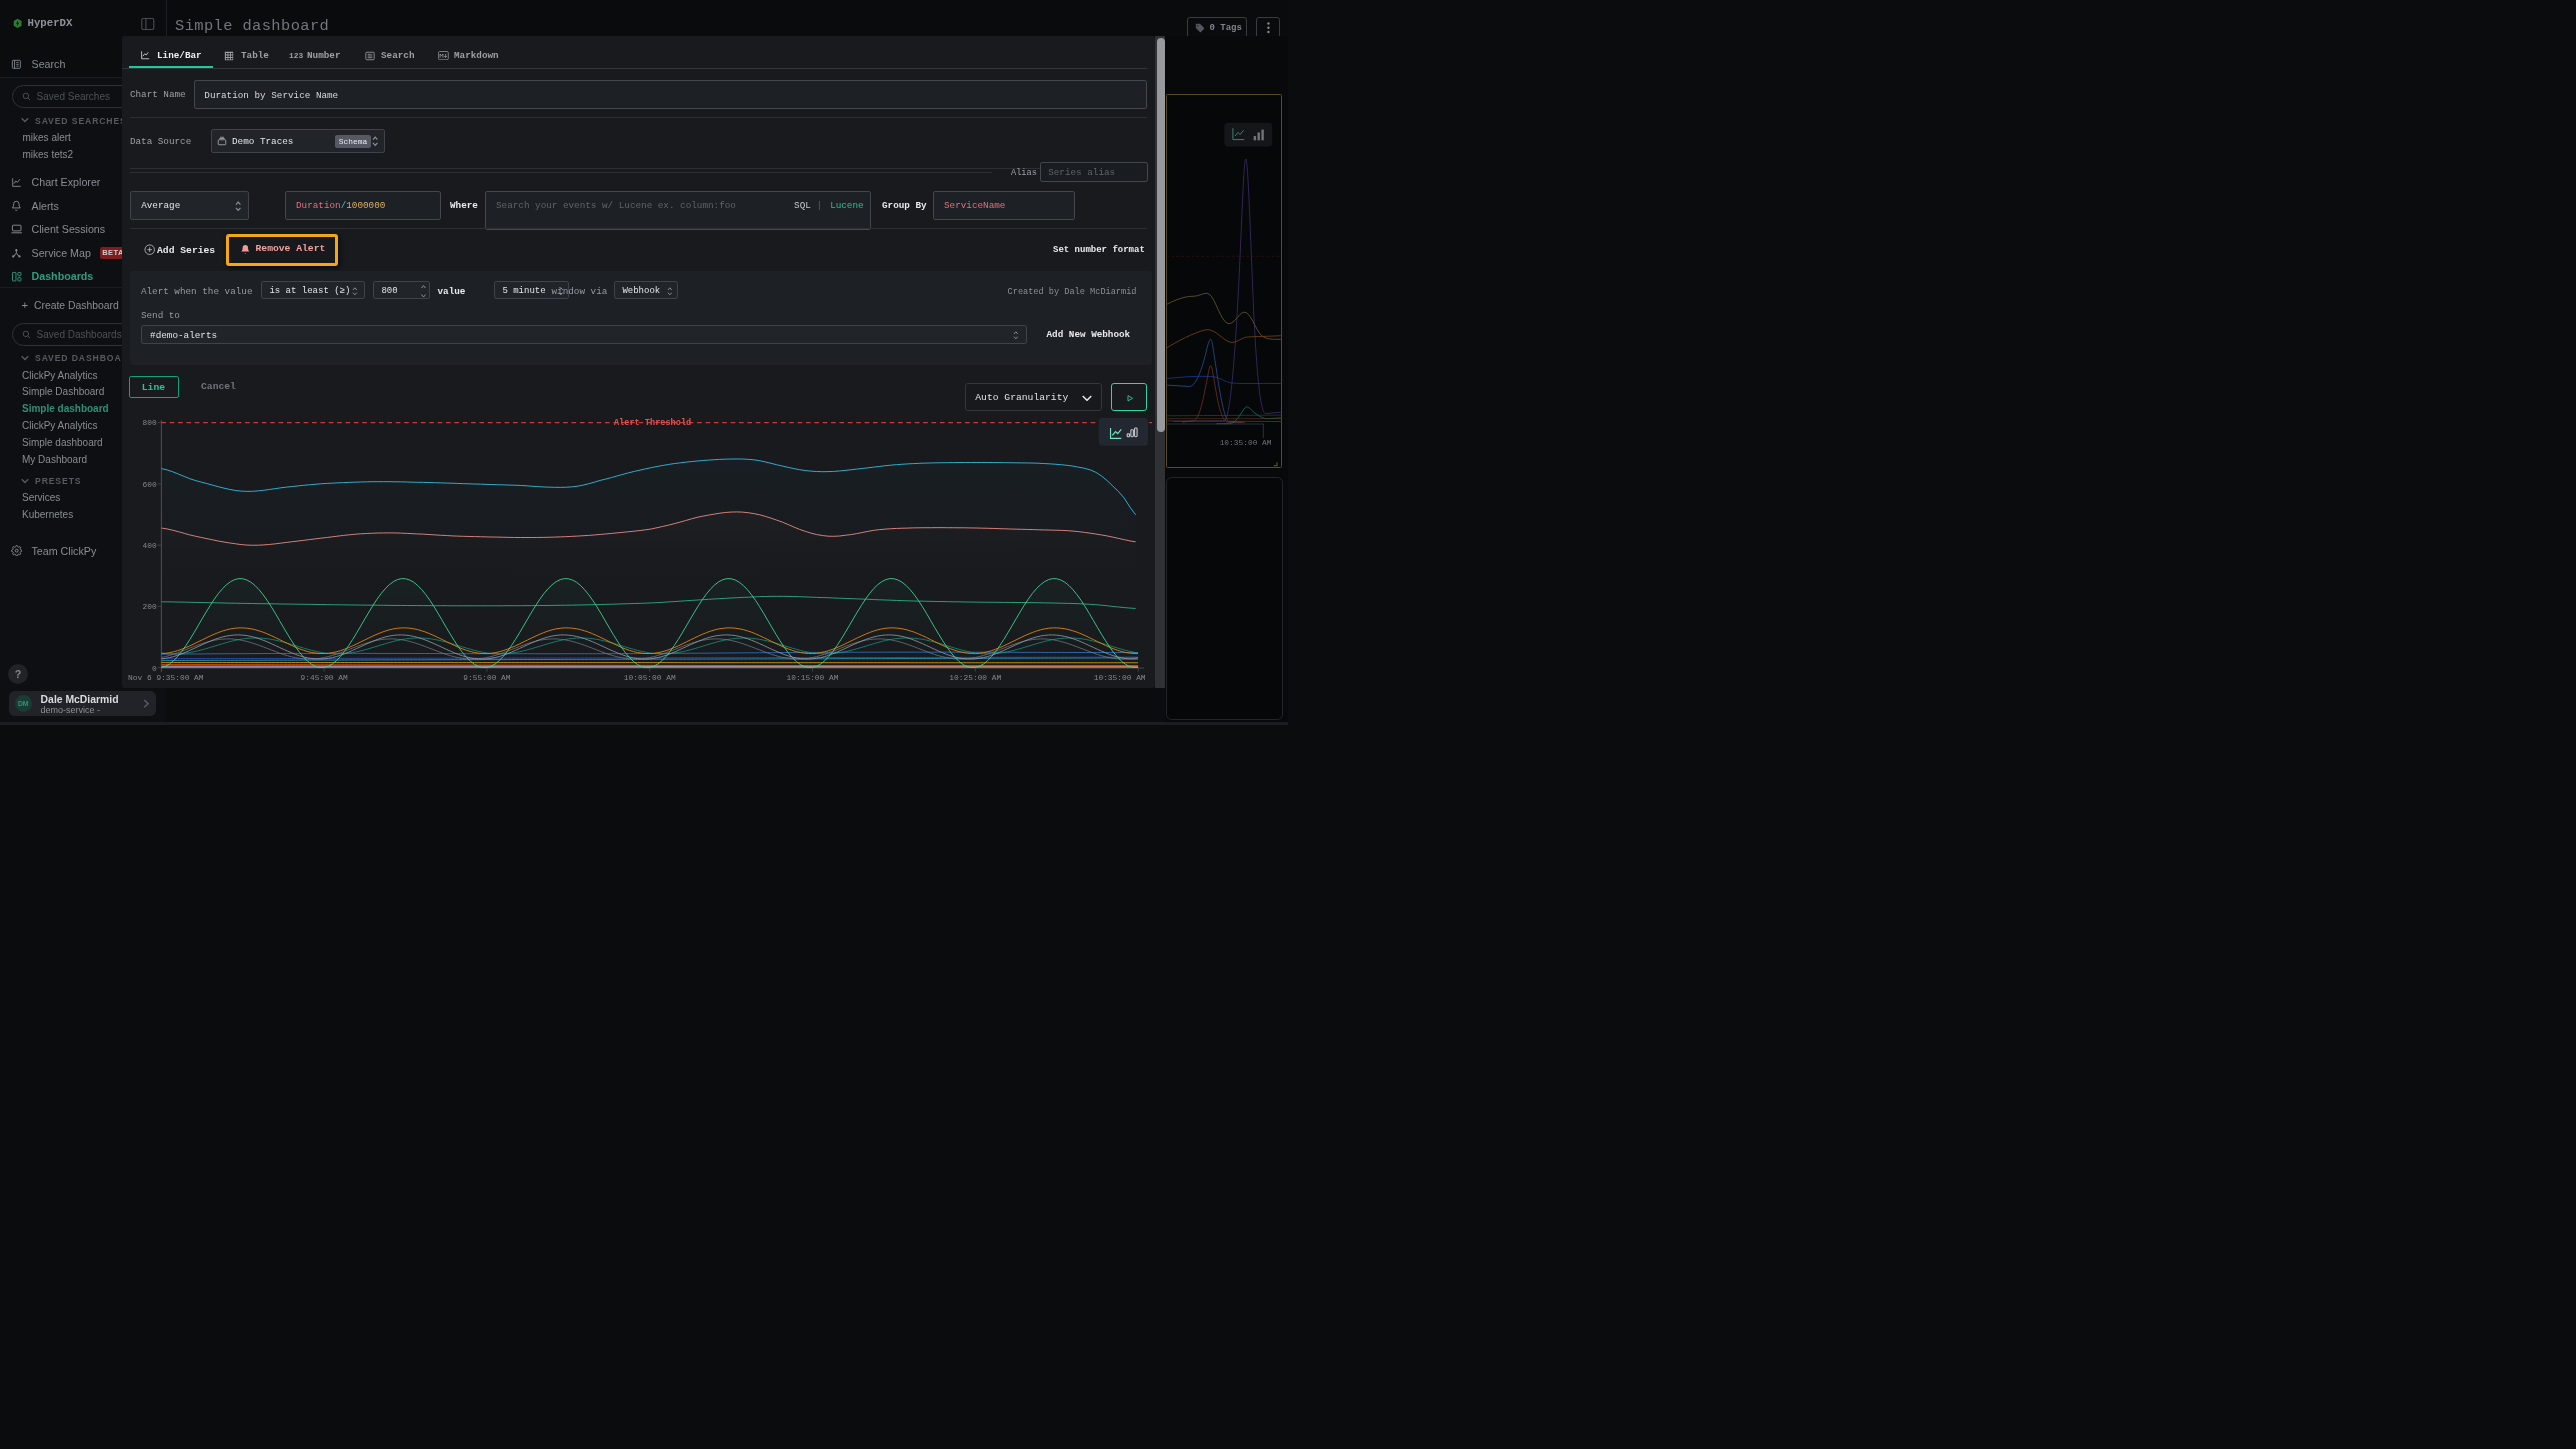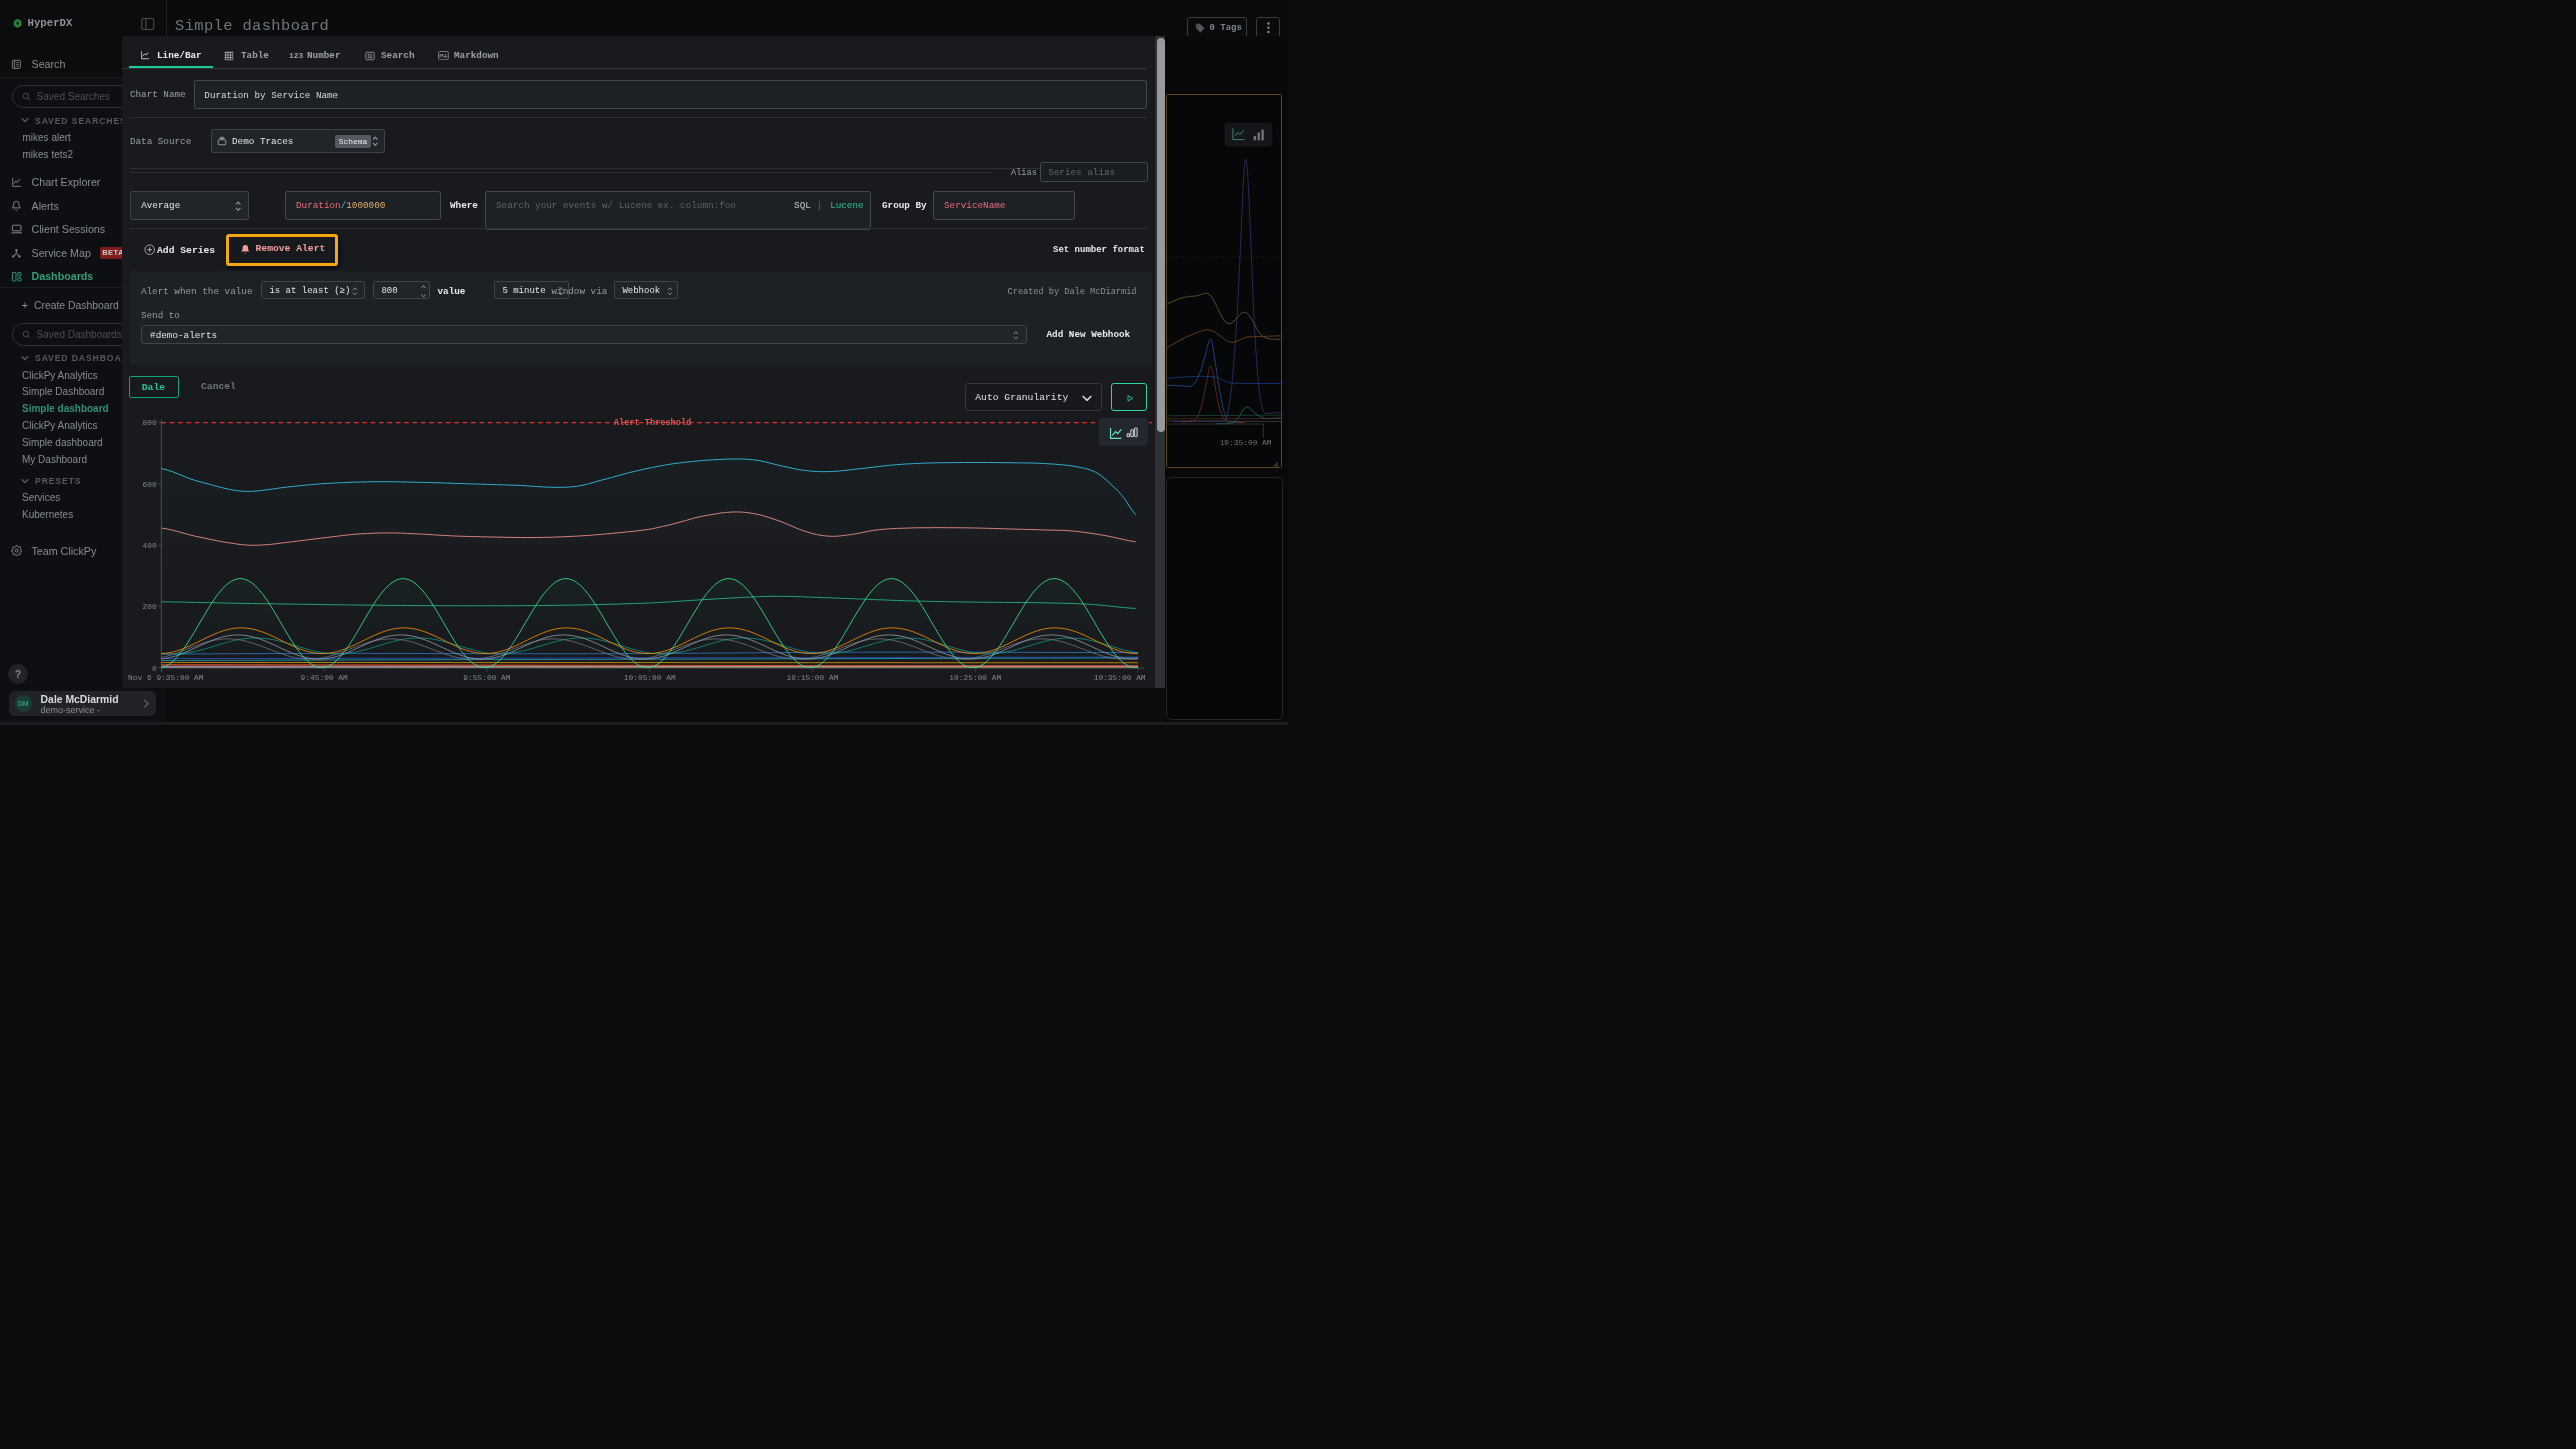--- a/index.html
+++ b/index.html
@@ -375,21 +375,21 @@
     <div class="selbox" style="left:11px;top:54px;width:886px;height:19.3px;">
       <span style="position:absolute;left:8.6px;top:3.6px;">#demo-alerts</span>
       <svg width="5.7" height="8.6" style="position:absolute;right:7.2px;top:5.4px;" viewBox="0 0 10 16" fill="none" stroke="#8d9399" stroke-width="1.8">
           <path d="M1.5 5.5 5 1.5l3.5 4 M1.5 10.5 5 14.5l3.5-4"></path>
         </svg>
     </div>
     <div class="whitelbl" style="left:917px;top:58px;">Add New Webhook</div>
   </div>
 
   <div class="abs" style="left:6.8px;top:340px;width:50px;height:21.5px;border:0.7px solid #11a37f;border-radius:2.1px;">
-    <div class="abs mono" style="left:12px;top:4.7px;font-size:9.7px;font-weight:bold;color:#25c79a;">Dale</div>
+    <div class="abs mono" style="left:12px;top:4.7px;font-size:9.7px;font-weight:bold;color:#25c79a;">Line</div>
   </div>
   <div class="abs mono" style="left:79px;top:345px;font-size:9.7px;font-weight:bold;color:#6f757b;">Cancel</div>
 
   <div class="abs" style="left:843px;top:347px;width:137px;height:28px;border:0.7px solid #34373c;border-radius:2.9px;background:#17191d;">
     <div class="abs mono" style="left:9.3px;top:7.5px;font-size:9.7px;color:#dfe2e5;">Auto Granularity</div>
     <svg width="10" height="6.4" style="position:absolute;right:9.3px;top:11px;" viewBox="0 0 14 9" fill="none" stroke="#dfe2e5" stroke-width="2.2">
         <path d="M1 1.5 7 7.5 13 1.5"></path>
       </svg>
   </div>
   <div class="abs" style="left:989px;top:347px;width:36px;height:28px;border:0.7px solid #2bd9a7;border-radius:2.9px;">

